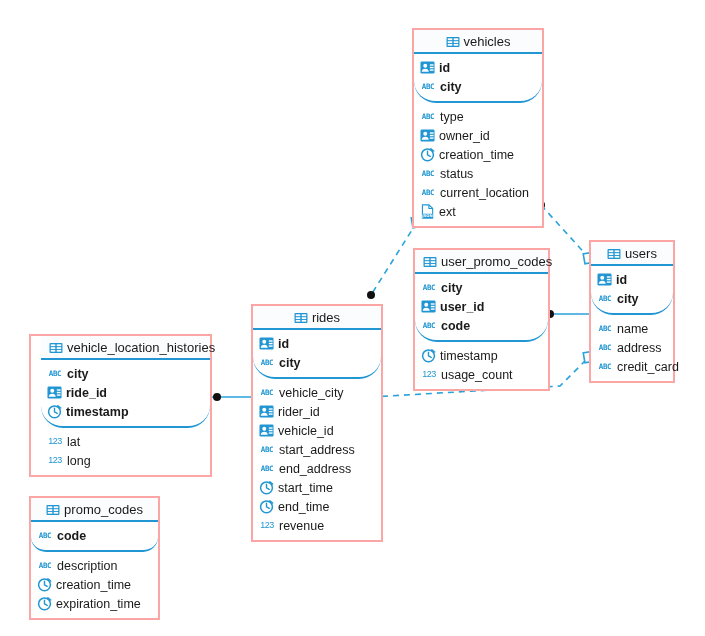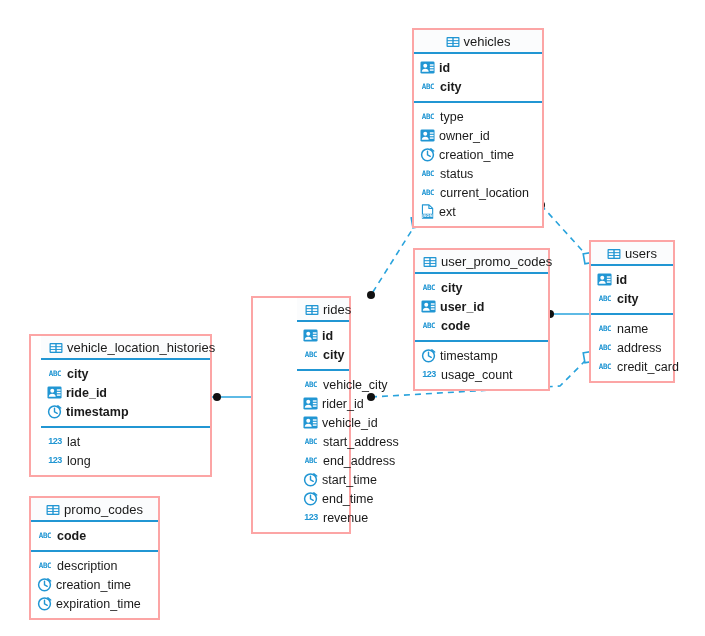--- a/index.html
+++ b/index.html
@@ -51,20 +51,21 @@
     font-size: 13px;
     color: #1a1a1a;
     white-space: nowrap;
     padding: 0 8px;
   }
   .table-header .tname {
     vertical-align: middle;
   }
   .section {
     padding: 4px 0 5px 0;
+    border-radius: 22px;
   }
   .section.keys {
     border-bottom: 2px solid #2196d3;
   }
   .section.keys .fname {
     font-weight: bold;
   }
   .field {
     display: flex;
     align-items: center;
@@ -92,21 +93,21 @@
     font-family: "DejaVu Sans Mono", monospace;
     font-size: 7.5px;
     font-weight: bold;
     color: #2196d3;
     letter-spacing: -0.3px;
     line-height: 1;
   }
   .ic-num {
     font-family: "Liberation Sans", sans-serif;
     font-size: 9px;
-    font-weight: bold;
+    font-weight: normal;
     color: #2196d3;
     letter-spacing: -0.5px;
     line-height: 1;
   }
   .hdr-ic {
     display: inline-block;
     vertical-align: middle;
     margin-right: 4px;
     position: relative;
     top: -1px;
@@ -309,21 +310,21 @@
           <div class="field">
             <span class="ic ic-abc" style="width: 16px; height: 15px; flex: 0 0 16px;">ABC</span>
             <span class="fname">address</span>
           </div>
           <div class="field">
             <span class="ic ic-abc" style="width: 16px; height: 15px; flex: 0 0 16px;">ABC</span>
             <span class="fname">credit_card</span>
           </div>
         </div>
       </div>
-      <div class="table" style="left: 251px; top: 296px; width: 100px; padding-left: 44px;">
+      <div class="table" style="left: 251px; top: 304px; width: 132px;">
         <div class="table-header"><span class="hdr-ic" style="width: 14px; height: 14px; flex: 0 0 14px; display: inline-block;"><svg width="14" height="14" viewBox="0 0 16 16">
               <rect x="0.6" y="2.4" width="14.8" height="11.2" rx="1" fill="#2196d3"></rect>
               <rect x="2.0" y="3.8" width="5.2" height="2.1" fill="#ffffff"></rect>
               <rect x="8.8" y="3.8" width="5.2" height="2.1" fill="#ffffff"></rect>
               <rect x="2.0" y="7.1" width="5.2" height="2.0" fill="#ffffff"></rect>
               <rect x="8.8" y="7.1" width="5.2" height="2.0" fill="#ffffff"></rect>
               <rect x="2.0" y="10.2" width="5.2" height="2.0" fill="#ffffff"></rect>
               <rect x="8.8" y="10.2" width="5.2" height="2.0" fill="#ffffff"></rect>
             </svg></span><span class="tname">rides</span></div>
         <div class="section keys">

